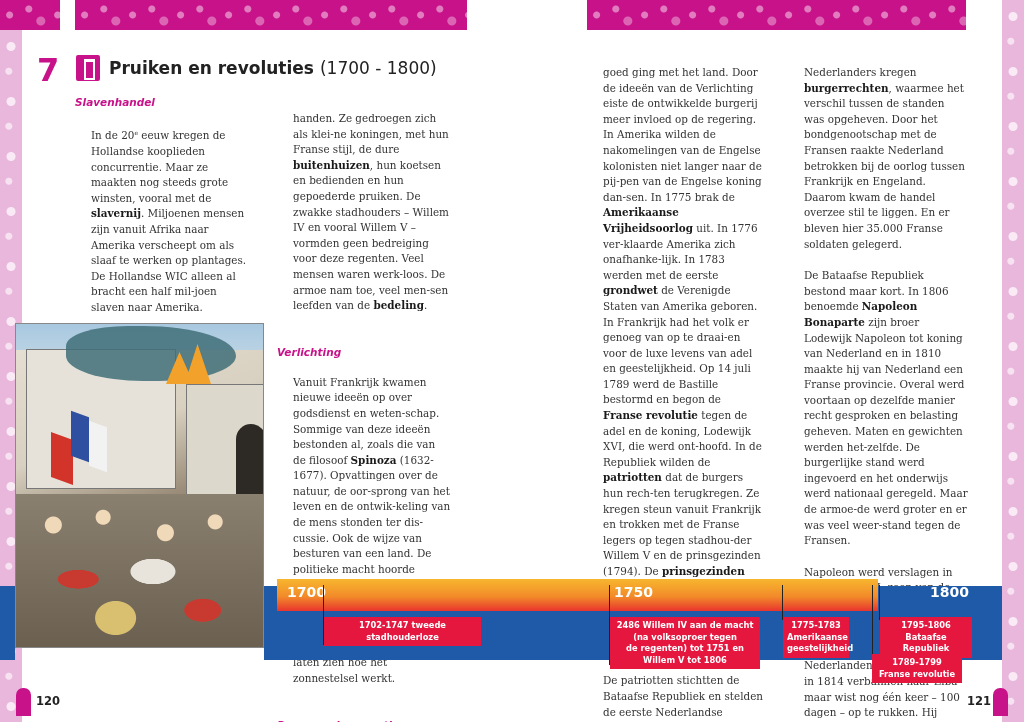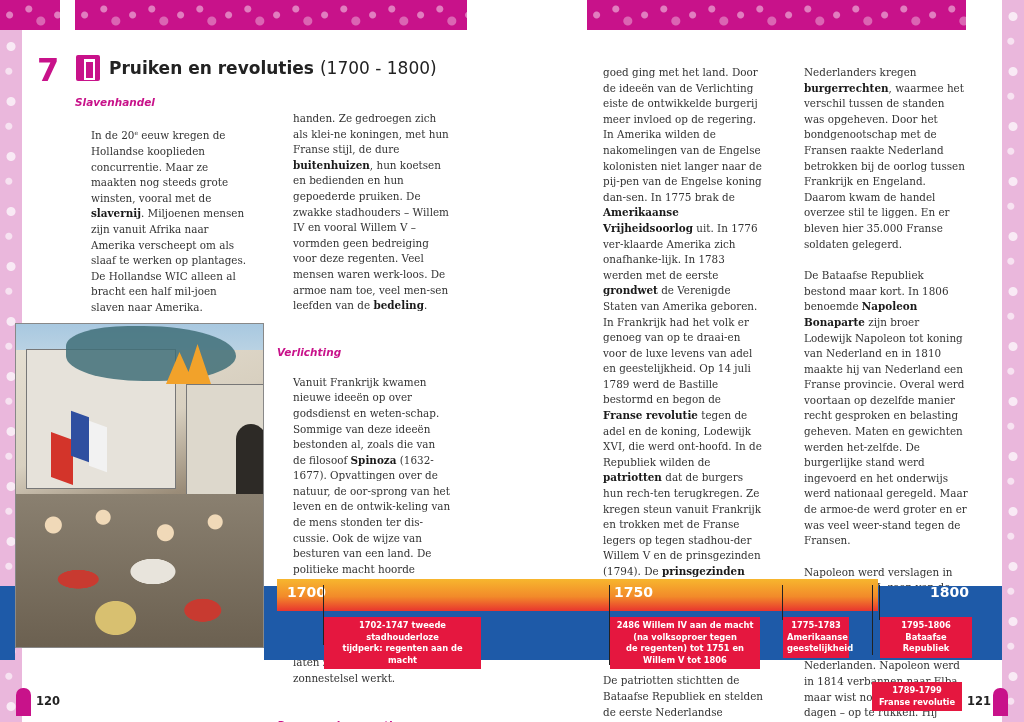--- a/index.html
+++ b/index.html
@@ -166,38 +166,37 @@
 <div class="year" style="left:930px;">1800</div>
 
 <div class="tick" style="left:323px;top:585px;height:60px;"></div>
 <div class="tick" style="left:609px;top:585px;height:80px;"></div>
 <div class="tick" style="left:782px;top:585px;height:35px;"></div>
 <div class="tick" style="left:872px;top:585px;height:70px;"></div>
 <div class="tick" style="left:879px;top:585px;height:35px;"></div>
 
 <div class="event" style="left:324px;top:617px;width:157px;">
   <div>1702-1747 tweede stadhouderloze</div>
-    <div>tijdperk: regenten aan de macht</div>
 </div>
 <div class="event" style="left:610px;top:617px;width:150px;">
   <div>2486 Willem IV aan de macht</div>
     <div>(na volksoproer tegen</div>
     <div>de regenten) tot 1751 en</div>
     <div>Willem V tot 1806</div>
 </div>
 <div class="event" style="left:783px;top:617px;width:66px;">
   <div>1775-1783</div>
     <div>Amerikaanse</div>
     <div>geestelijkheid</div>
 </div>
 <div class="event" style="left:880px;top:617px;width:92px;">
   <div>1795-1806</div>
     <div>Bataafse Republiek</div>
 </div>
-<div class="event" style="left:872px;top:654px;width:90px;margin-top:28px;">
+<div class="event" style="left:872px;top:654px;width:90px;">
   <div>1789-1799</div>
     <div>Franse revolutie</div>
 </div>
 
 <div class="page-tab" style="left:16px;"></div>
 <div class="page-num" style="left:36px;">120</div>
 <div class="page-num" style="left:967px;">121</div>
 <div class="page-tab" style="left:993px;"></div>
 
 </body></html>

